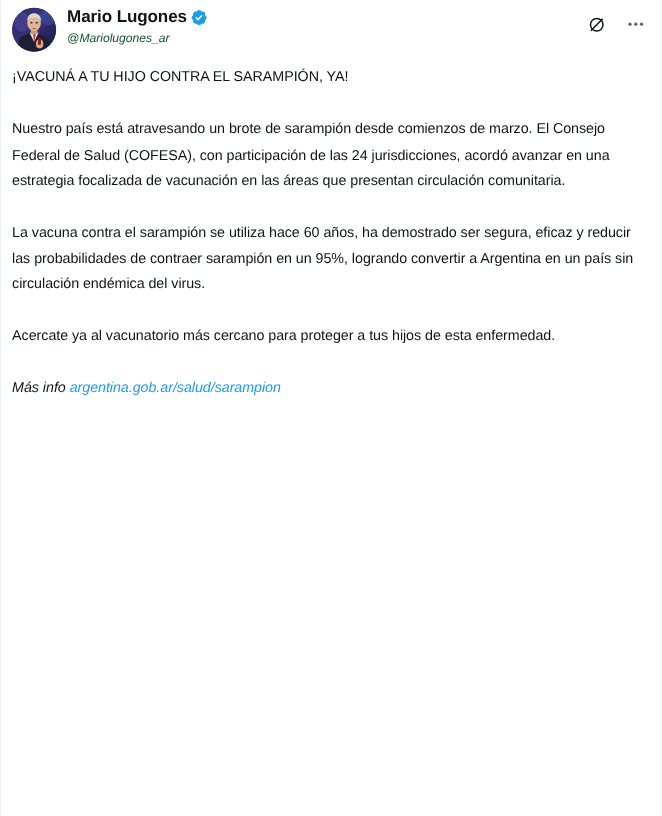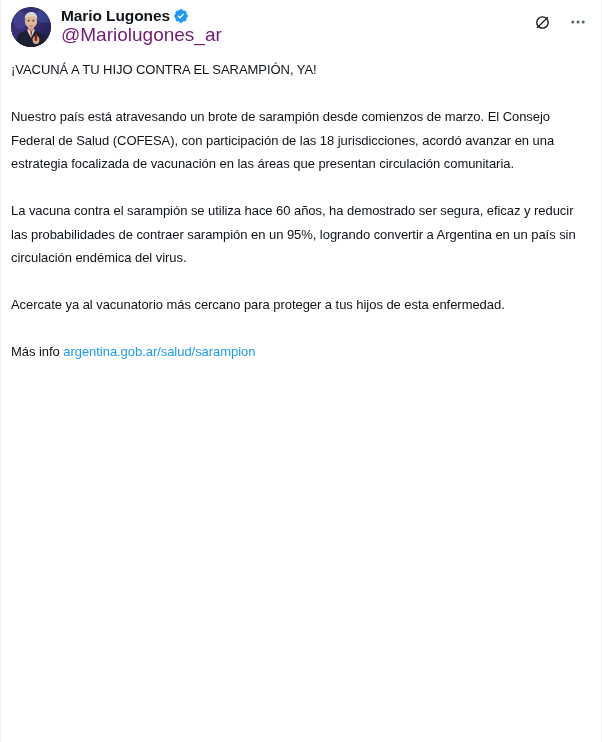--- a/index.html
+++ b/index.html
@@ -64,25 +64,26 @@
   }
   .verified-badge {
     margin-left: 3px;
     width: 16px;
     height: 16px;
     display: inline-block;
     flex: 0 0 16px;
   }
   .verified-badge svg { display: block; }
   .handle {
-    font-size: 19px;
-    color: #701a75;
+    font-size: 11px;
+    color: #14532d;
     line-height: 20px;
     margin-top: 1px;
     white-space: nowrap;
+    font-style: italic;
   }
 
   .header-actions {
     margin-left: auto;
     display: flex;
     align-items: center;
     gap: 10px;
     padding-top: 2px;
   }
   .grok-btn, .more-btn {
@@ -103,21 +104,21 @@
     font-size: 13px;
     line-height: 23.5px;
     letter-spacing: -0.05px;
   }
   .tweet-body p {
     margin: 0 0 23.5px 0;
     white-space: pre-wrap;
     word-wrap: break-word;
   }
   .tweet-body p.headline { margin-top: 10px; }
-  .tweet-body p.last { margin-bottom: 0; }
+  .tweet-body p.last { margin-bottom: 0; font-style: italic; }
   .tweet-link {
     color: #1d9bf0;
     text-decoration: none;
     cursor: pointer;
   }
 </style>
 </head>
 <body>
 
 <div id="tweet-card">
@@ -184,19 +185,19 @@
           <circle cx="5" cy="12" r="2" fill="#536471"></circle>
           <circle cx="12" cy="12" r="2" fill="#536471"></circle>
           <circle cx="19" cy="12" r="2" fill="#536471"></circle>
         </svg>
       </div>
     </div>
   </div>
 
   <div class="tweet-body">
     <p class="headline">¡VACUNÁ A TU HIJO CONTRA EL SARAMPIÓN, YA!</p>
-    <p>Nuestro país está atravesando un brote de sarampión desde comienzos de marzo. El Consejo Federal de Salud (COFESA), con participación de las 18 jurisdicciones, acordó avanzar en una estrategia focalizada de vacunación en las áreas que presentan circulación comunitaria.</p>
+    <p>Nuestro país está atravesando un brote de sarampión desde comienzos de marzo. El Consejo Federal de Salud (COFESA), con participación de las 24 jurisdicciones, acordó avanzar en una estrategia focalizada de vacunación en las áreas que presentan circulación comunitaria.</p>
     <p>La vacuna contra el sarampión se utiliza hace 60 años, ha demostrado ser segura, eficaz y reducir las probabilidades de contraer sarampión en un 95%, logrando convertir a Argentina en un país sin circulación endémica del virus.</p>
     <p>Acercate ya al vacunatorio más cercano para proteger a tus hijos de esta enfermedad.</p>
     <p class="last"><span>Más info </span><a class="tweet-link" href="#">argentina.gob.ar/salud/sarampion</a></p>
   </div>
 
 </div>
 
 </body></html>

